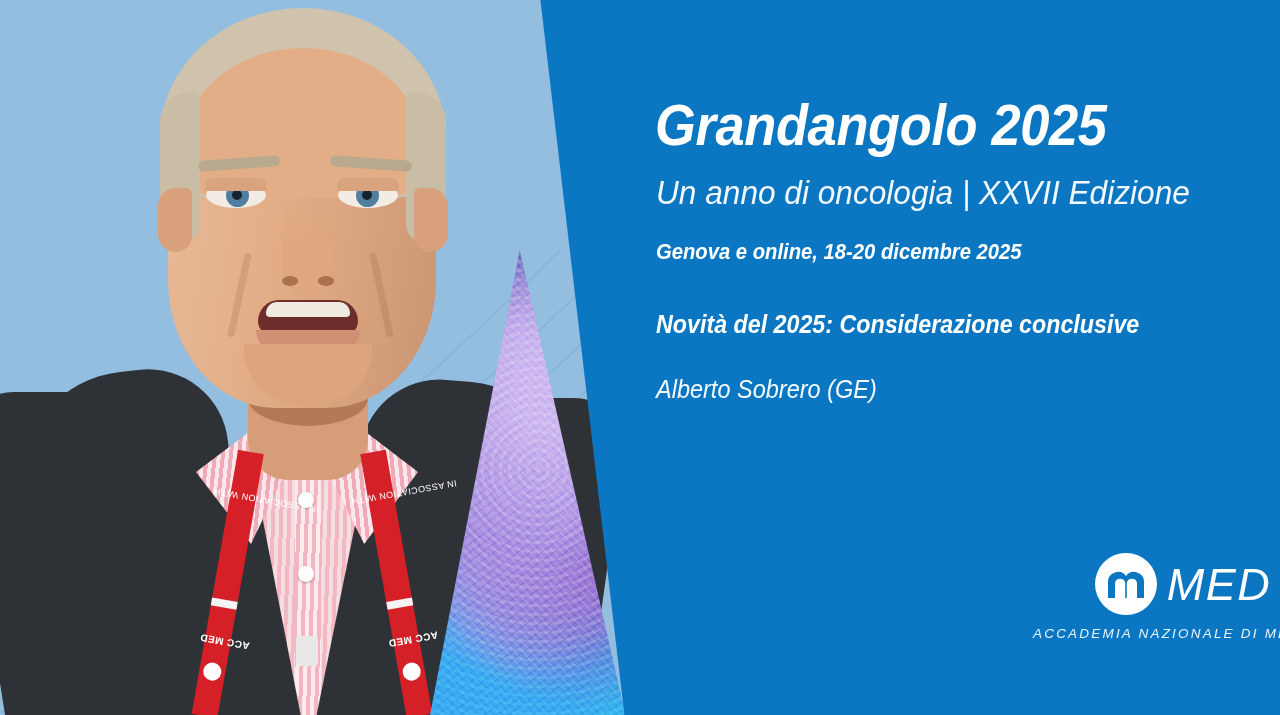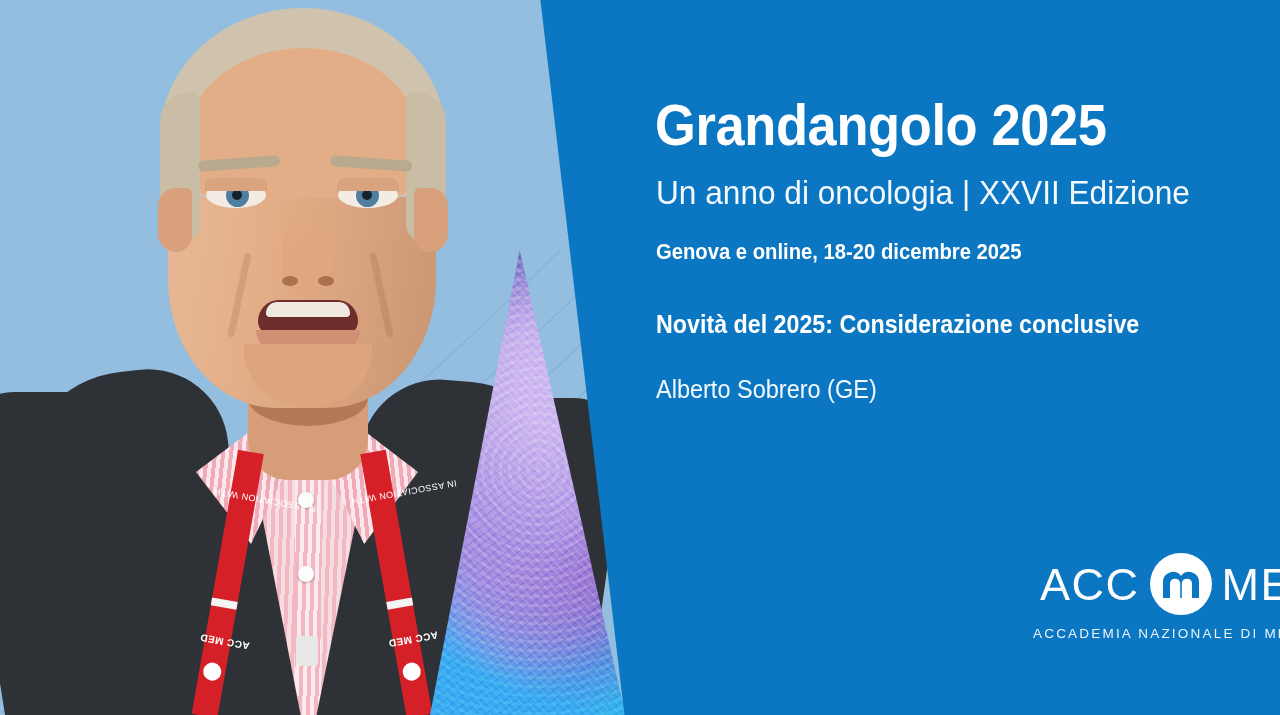--- a/index.html
+++ b/index.html
@@ -253,20 +253,21 @@
   #pane-cut {
     position:absolute; left:430px; top:0; width:240px; height:715px;
     background:#0b77c2;
     clip-path:polygon(46% 0, 100% 0, 100% 100%, 81% 100%);
   }
 
   
   #info-panel {
     position:absolute; left:560px; top:0; width:720px; height:715px;
     pointer-events:none;
+    font-style:italic;
   }
   #info-inner { position:absolute; left:95px; top:0; width:625px; height:715px; }
 
   #title {
     position:absolute; left:0; top:92px;
     color:#ffffff;
     font-size:57px; font-weight:700;
     letter-spacing:-.4px;
     transform:scaleX(.92); transform-origin:left center;
     white-space:nowrap;
@@ -430,21 +431,20 @@
       <div id="subtitle">Un anno di oncologia | XXVII Edizione</div>
 
       <div id="dateline">Genova e online, 18-20 dicembre 2025</div>
 
       <div id="talk-title">Novità del 2025: Considerazione conclusive</div>
 
       <div id="speaker">Alberto Sobrero (GE)</div>
 
       <div id="logo">
         <div id="logo-row">
-          <span class="logo-word">ACC</span>
 
           <span id="logo-mark">
             <svg width="44" height="36" viewBox="0 0 44 36" aria-hidden="true">
               <path d="M4 32 L4 16 A10 10 0 0 1 22 10 A10 10 0 0 1 40 16 L40 32 L33 32 L33 17 A5.2 5.2 0 0 0 22.8 17 L22.8 32 L21.2 32 L21.2 17 A5.2 5.2 0 0 0 11 17 L11 32 Z" fill="#0b77c2"></path>
             </svg>
           </span>
 
           <span class="logo-word">MED</span>
         </div>
         <div id="logo-tagline">ACCADEMIA NAZIONALE DI MEDICINA</div>

